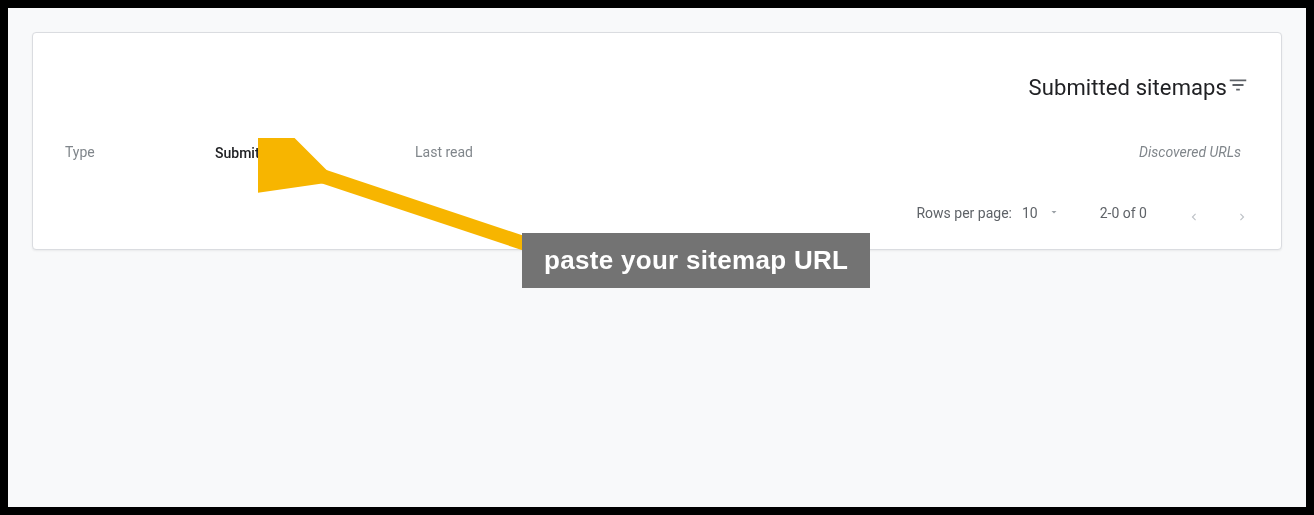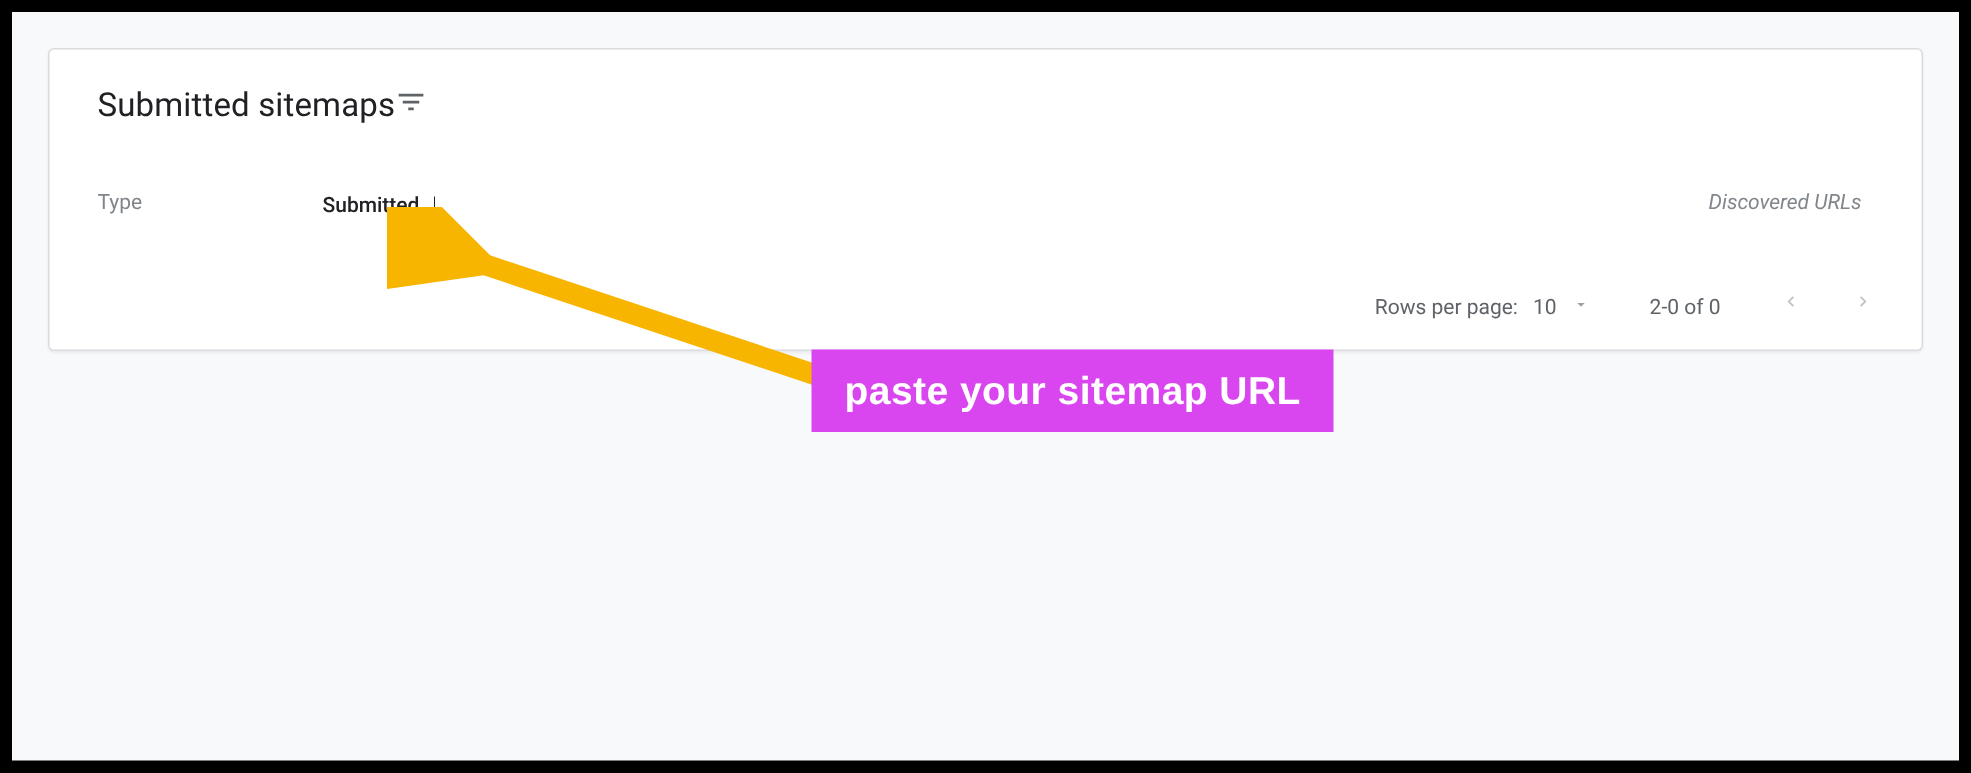--- a/index.html
+++ b/index.html
@@ -55,58 +55,59 @@
     font-size: 15px;
     font-weight: 500;
     letter-spacing: 0.6px;
     padding: 12px 20px;
     border-radius: 4px;
     cursor: pointer;
   }
   .submitted-card { padding: 24px 32px 20px 32px; }
   .submitted-header {
     display: flex;
-    justify-content: flex-start;
+    justify-content: flex-end;
     align-items: center;
+    margin-top: 17px;
   }
   .filter-icon { color: #5f6368; cursor: pointer; }
   .table-head {
     display: flex;
     align-items: center;
     margin-top: 42px;
     font-size: 14px;
     color: #80868b;
   }
   .col-sitemap { flex: 0 0 186px; }
   .col-type    { flex: 0 0 150px; }
   .col-submitted { flex: 0 0 200px; display:flex; align-items:flex-end; gap:6px; color:#202124; font-weight:500;}
   .col-lastread { flex: 0 0 190px; }
   .col-status { flex: 0 0 250px; }
   .col-disc { flex: 1; text-align: right; padding-right: 8px; font-style: italic;}
   .sort-arrow { font-size: 16px; color:#202124; }
   .pager {
     display: flex;
-    align-items: flex-end;
+    align-items: flex-start;
     justify-content: flex-end;
     margin-top: 44px;
     gap: 40px;
     font-size: 14px;
     color: #5f6368;
   }
   .rows-sel { display:flex; align-items:center; gap:10px; color:#5f6368;}
   .rows-val { color:#5f6368; }
   .rows-drop { color:#9aa0a6; }
   .pager-arrows { display:flex; gap:34px; color:#bdc1c6; font-size:20px;}
   .pager-arrows span { cursor:pointer; }
   
   .anno-box {
     position: absolute;
-    left: 533px;
+    left: 514px;
     top: 225px;
-    background: #d946ef;
+    background: #737373;
     color: #fff;
     font-weight: 800;
     font-size: 26px;
     padding: 12px 22px;
     letter-spacing: 0.3px;
     font-family: "Arial Black", Arial, sans-serif;
     white-space: nowrap;
   }
   .anno-arrow {
     position: absolute;
@@ -130,20 +131,21 @@
           </svg>
       </span>
     </div>
 
     <div class="table-head">
       <div class="col-type">Type</div>
       <div class="col-submitted">
         <span>Submitted</span>
         <span class="sort-arrow">↓</span>
       </div>
+      <div class="col-lastread">Last read</div>
       <div class="col-disc">Discovered URLs</div>
     </div>
 
     <div class="pager">
       <div class="rows-sel">
         <span>Rows per page:</span>
         <span class="rows-val">10</span>
         <span class="rows-drop">
           <svg width="12" height="12" viewBox="0 0 24 24">
               <path fill="currentColor" d="M7 10l5 5 5-5z"></path>

